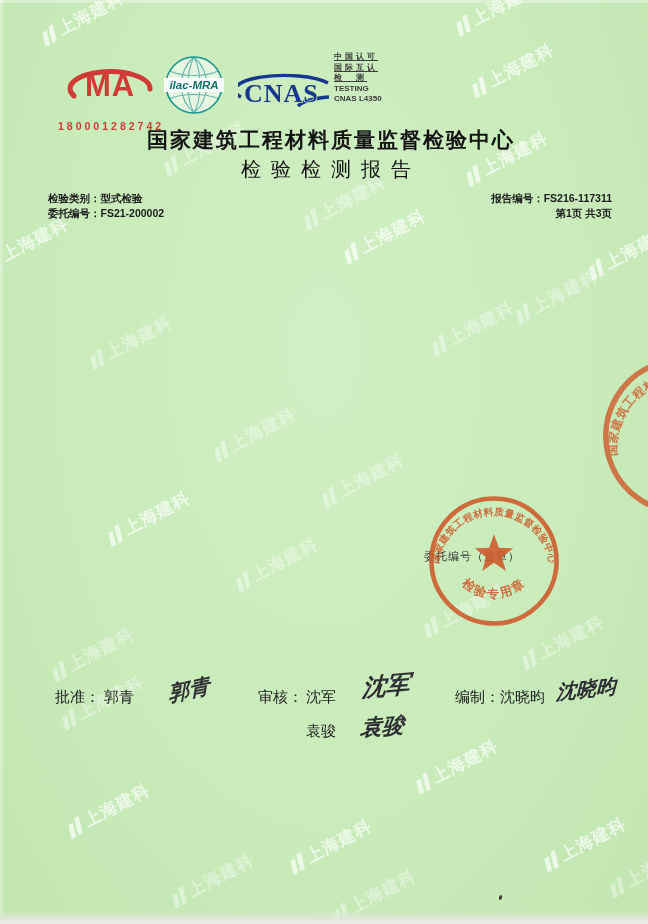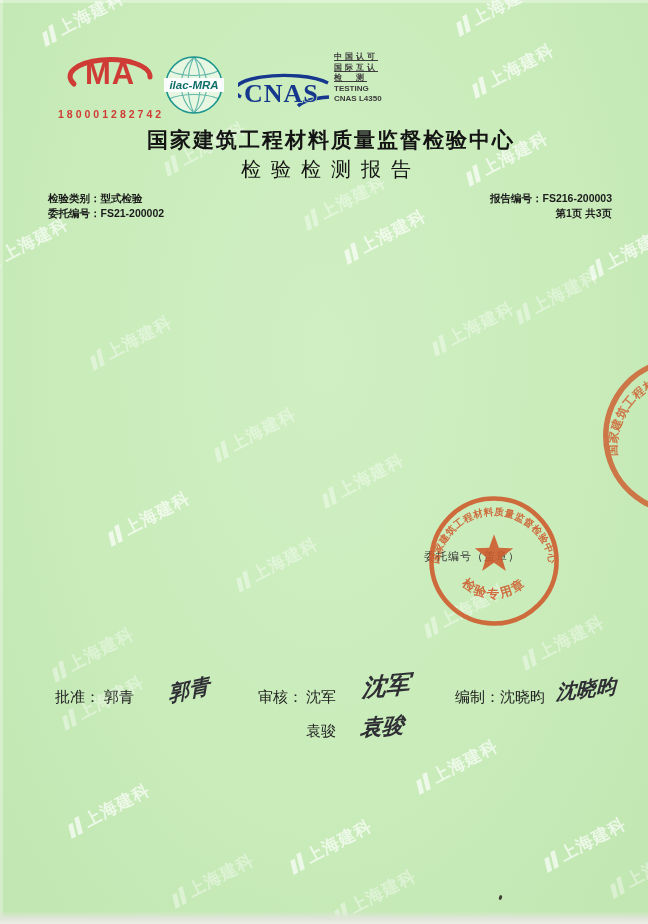--- a/index.html
+++ b/index.html
@@ -11,21 +11,21 @@
   
   .wm{position:absolute;display:flex;align-items:center;gap:4px;
       transform:rotate(-28deg);color:rgba(255,255,255,.68);
       font-weight:bold;font-size:17px;letter-spacing:1px;white-space:nowrap;pointer-events:none;z-index:1;}
   .wm.dim{color:rgba(255,255,255,.40);}
   .wm .glyph{display:inline-block;width:14px;height:17px;position:relative;}
   .wm .glyph::before{content:"";position:absolute;left:0;top:3px;width:5px;height:14px;background:currentColor;transform:skewX(-14deg);}
   .wm .glyph::after{content:"";position:absolute;left:8px;top:0;width:5px;height:17px;background:currentColor;transform:skewX(-14deg);}
   
   .logo-abs{position:absolute;z-index:3;}
-  .cma{left:58px;top:44px;width:104px;}
+  .cma{left:58px;top:56px;width:104px;}
   .cma-num{font-size:10.5px;font-weight:bold;letter-spacing:3px;margin-top:14px;}
   .ilac{left:164px;top:54px;width:60px;height:62px;}
   .cnas{left:238px;top:70px;}
   .accred{left:334px;top:52px;font-size:8px;line-height:10.5px;color:#3c3c3c;font-weight:bold;}
   .accred .zh{letter-spacing:3px;text-decoration:underline;}
   
   .org-title{position:absolute;z-index:3;top:126px;left:42px;right:28px;text-align:center;
     font-size:21px;font-weight:bold;letter-spacing:2px;color:#141414;}
   .report-title{position:absolute;z-index:3;top:156px;left:42px;right:28px;text-align:center;
     font-size:20px;font-weight:normal;letter-spacing:10px;color:#141414;}
@@ -196,21 +196,21 @@
       <div class="en">TESTING</div>
       <div class="en">CNAS L4350</div>
     </div>
 
   <div class="org-title">国家建筑工程材料质量监督检验中心</div>
   <div class="report-title">检验检测报告</div>
 
   <div class="meta">
     <div class="mrow">
       <span><span>检验类别：</span><span>型式检验</span></span>
-      <span><span>报告编号：</span><span>FS216-200003</span></span>
+      <span><span>报告编号：</span><span>FS216-117311</span></span>
     </div>
     <div class="mrow">
       <span><span>委托编号：</span><span>FS21-200002</span></span>
       <span>第1页 共3页</span>
     </div>
   </div>
 
   <table class="rpt">
     <colgroup>
         <col style="width:72px">

